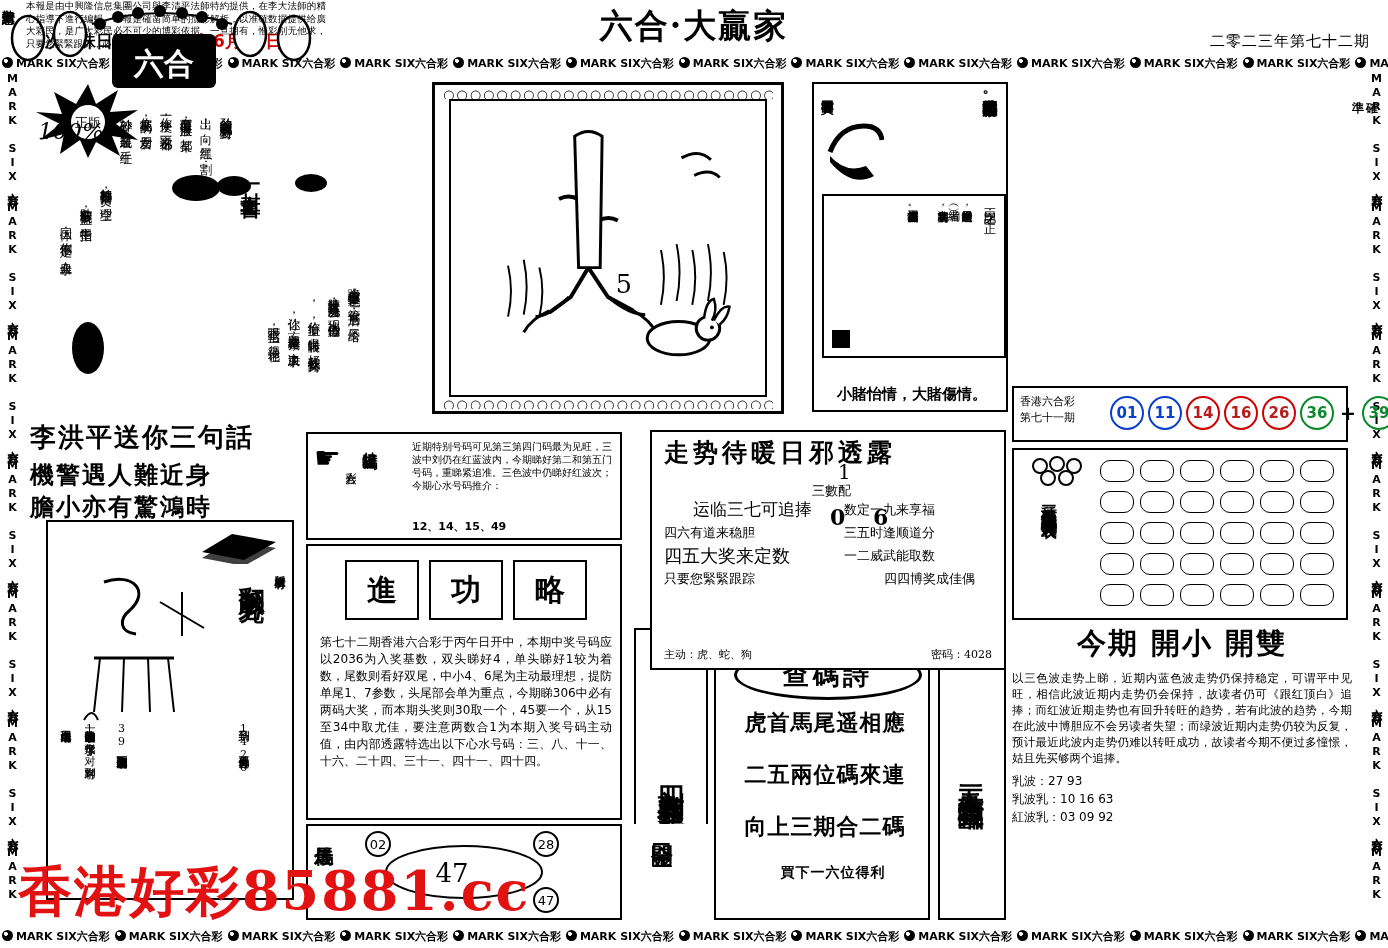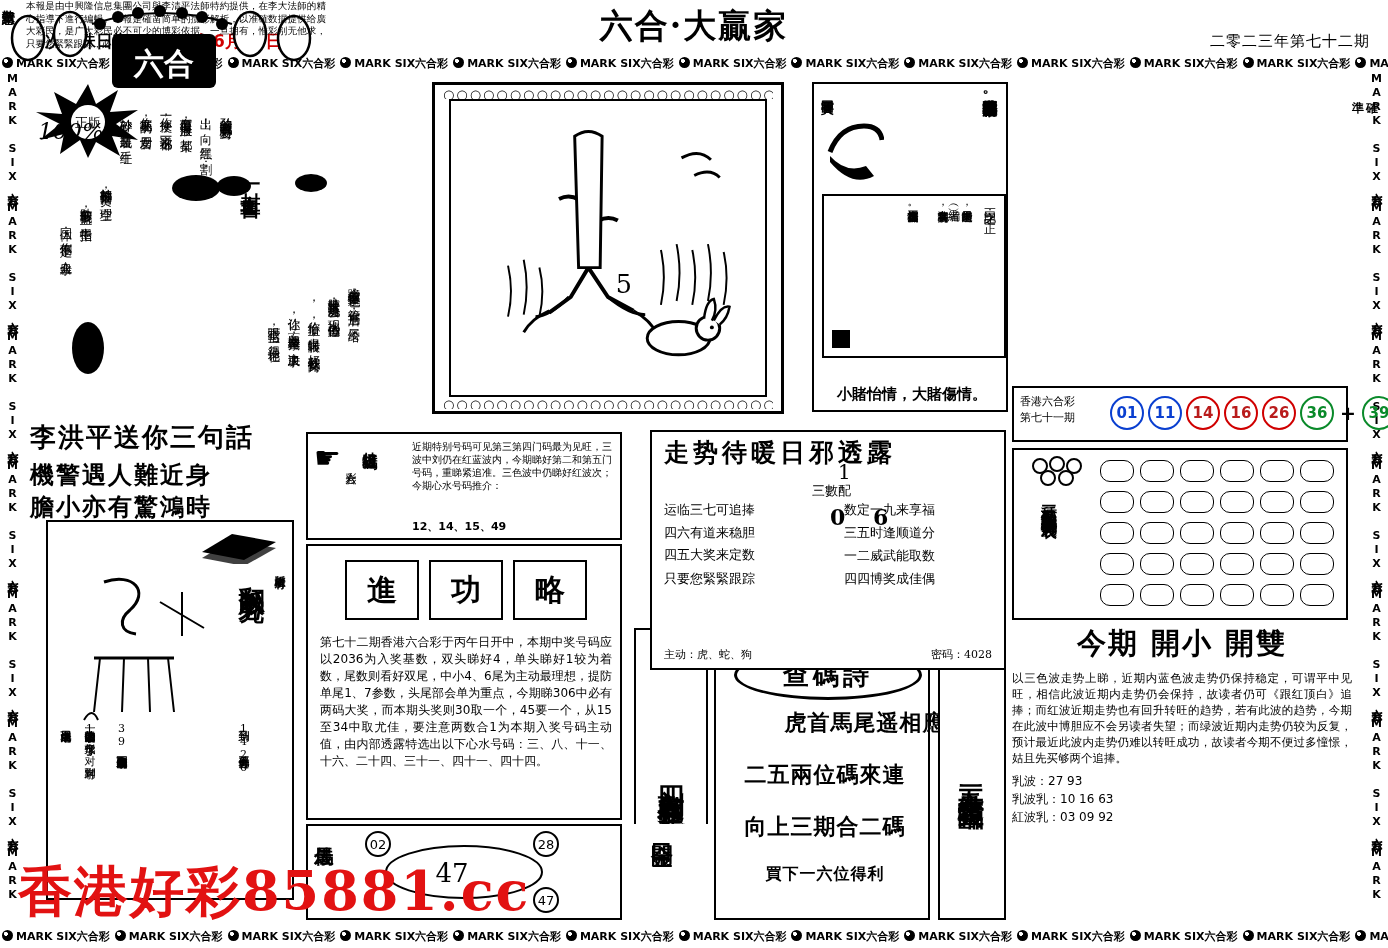--- a/index.html
+++ b/index.html
@@ -187,46 +187,46 @@
   </div>
 
   <div class="box" style="left:634px;top:628px;width:74px;height:292px;">
     <div class="vt ser bold ctr" style="position:absolute;left:50%;transform:translateX(-50%);top:8px;height:274px;font-size:27px;letter-spacing:3px;">四刻內有見造化</div>
   </div>
 
   <div class="box" style="left:714px;top:640px;width:216px;height:280px;">
     <div style="position:absolute;left:18px;top:8px;width:182px;height:44px;border:3px solid #000;border-radius:50%;display:flex;align-items:center;justify-content:center;">
       <span class="ser bold" style="font-size:26px;letter-spacing:4px;">查碼詩</span>
     </div>
-    <div class="ser bold ctr" style="position:absolute;left:0;top:66px;width:218px;font-size:22px;letter-spacing:1px;padding-left:40px;">虎首馬尾遥相應</div>
+    <div class="ser bold ctr" style="position:absolute;left:0;top:66px;width:218px;font-size:22px;letter-spacing:1px;">虎首馬尾遥相應</div>
     <div class="ser bold ctr" style="position:absolute;left:0;top:118px;width:218px;font-size:22px;letter-spacing:1px;">二五兩位碼來連</div>
     <div class="ser bold ctr" style="position:absolute;left:0;top:170px;width:218px;font-size:22px;letter-spacing:1px;">向上三期合二碼</div>
-    <div class="ser bold ctr" style="position:absolute;left:0;top:222px;width:218px;font-size:16px;letter-spacing:1px;">買下一六位得利</div>
+    <div class="ser bold ctr" style="position:absolute;left:8px;top:222px;width:218px;font-size:14px;letter-spacing:1px;">買下一六位得利</div>
   </div>
 
   <div class="box" style="left:938px;top:628px;width:68px;height:292px;">
     <div class="vt ser bold ctr" style="position:absolute;left:50%;transform:translateX(-50%);top:8px;height:274px;font-size:26px;letter-spacing:3px;">三五交結貴星臨</div>
   </div>
 
   <div class="box" style="left:650px;top:430px;width:356px;height:240px;">
     <div class="ser bold" style="position:absolute;left:12px;top:4px;font-size:25px;letter-spacing:4px;">走势待暖日邪透露</div>
     <div class="ser" style="position:absolute;left:186px;top:28px;font-size:20px;">1</div>
     <div class="ser" style="position:absolute;left:160px;top:50px;font-size:13px;">三數配</div>
     <div class="ser bold" style="position:absolute;left:178px;top:72px;font-size:22px;letter-spacing:10px;">0  6</div>
     <div style="position:absolute;left:12px;top:66px;width:148px;">
-      <div class="ser t12" style="font-size:13px;line-height:23px;">运临三七可追捧</div>
+      <div class="ser t12" style="font-size:17px;line-height:23px;text-align:right;">运临三七可追捧</div>
       <div class="ser t12" style="font-size:13px;line-height:23px;">四六有道来稳胆</div>
-      <div class="ser t12" style="font-size:13px;line-height:23px;font-family:Liberation Mono, monospace;">四五大奖来定数</div>
+      <div class="ser t12" style="font-size:18px;line-height:23px;">四五大奖来定数</div>
       <div class="ser t12" style="font-size:13px;line-height:23px;">只要您緊緊跟踪</div>
     </div>
     <div style="position:absolute;right:10px;top:66px;width:150px;">
       <div class="ser t12" style="font-size:13px;line-height:23px;">数定一九来享福</div>
       <div class="ser t12" style="font-size:13px;line-height:23px;">三五时逢顺道分</div>
       <div class="ser t12" style="font-size:13px;line-height:23px;">一二威武能取数</div>
-      <div class="ser t12" style="font-size:13px;line-height:23px;">四四博奖成佳偶</div>
+      <div class="ser t12" style="font-size:13px;line-height:23px;margin-left:40px;">四四博奖成佳偶</div>
     </div>
     <div class="ser t11" style="position:absolute;left:12px;bottom:6px;">主动：虎、蛇、狗</div>
     <div class="ser t11" style="position:absolute;right:12px;bottom:6px;">密码：4028</div>
   </div>
 
   <div class="box" id="scroll">
     <div class="vt ser bold" style="position:absolute;left:4px;top:6px;height:64px;font-size:13px;">尋寶圖</div>
     <svg style="position:absolute;left:10px;top:28px;width:60px;height:70px;">
       <path d="M6 40 q10 -26 34 -26 q16 0 18 14" stroke="#000" fill="none" stroke-width="5"></path>
       <path d="M6 44 q16 18 36 10 l8 10 q-22 12 -44 -14 Z" fill="#000"></path>

